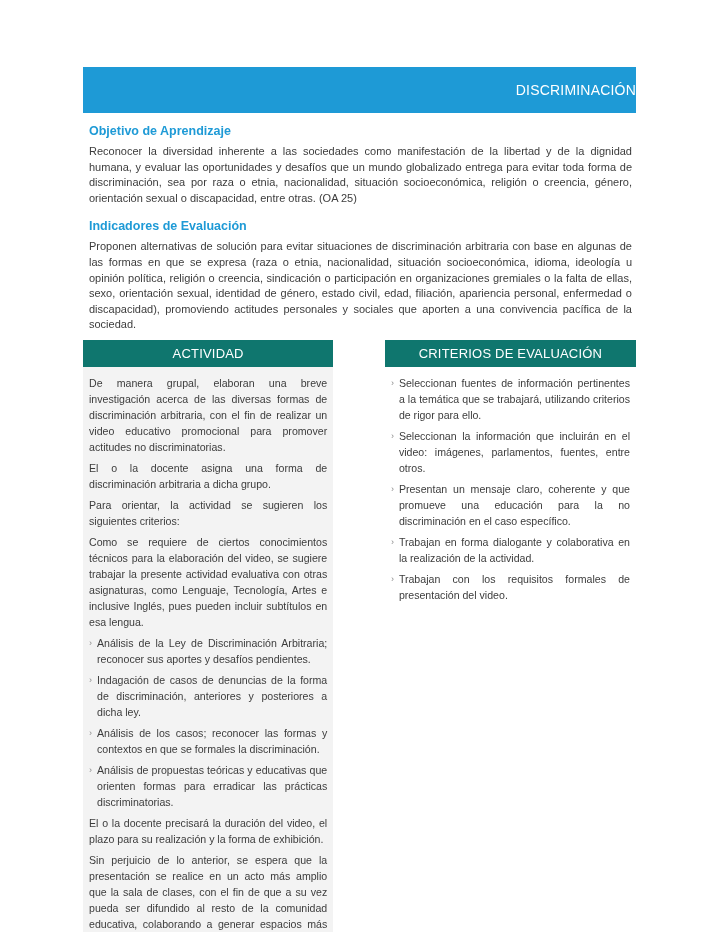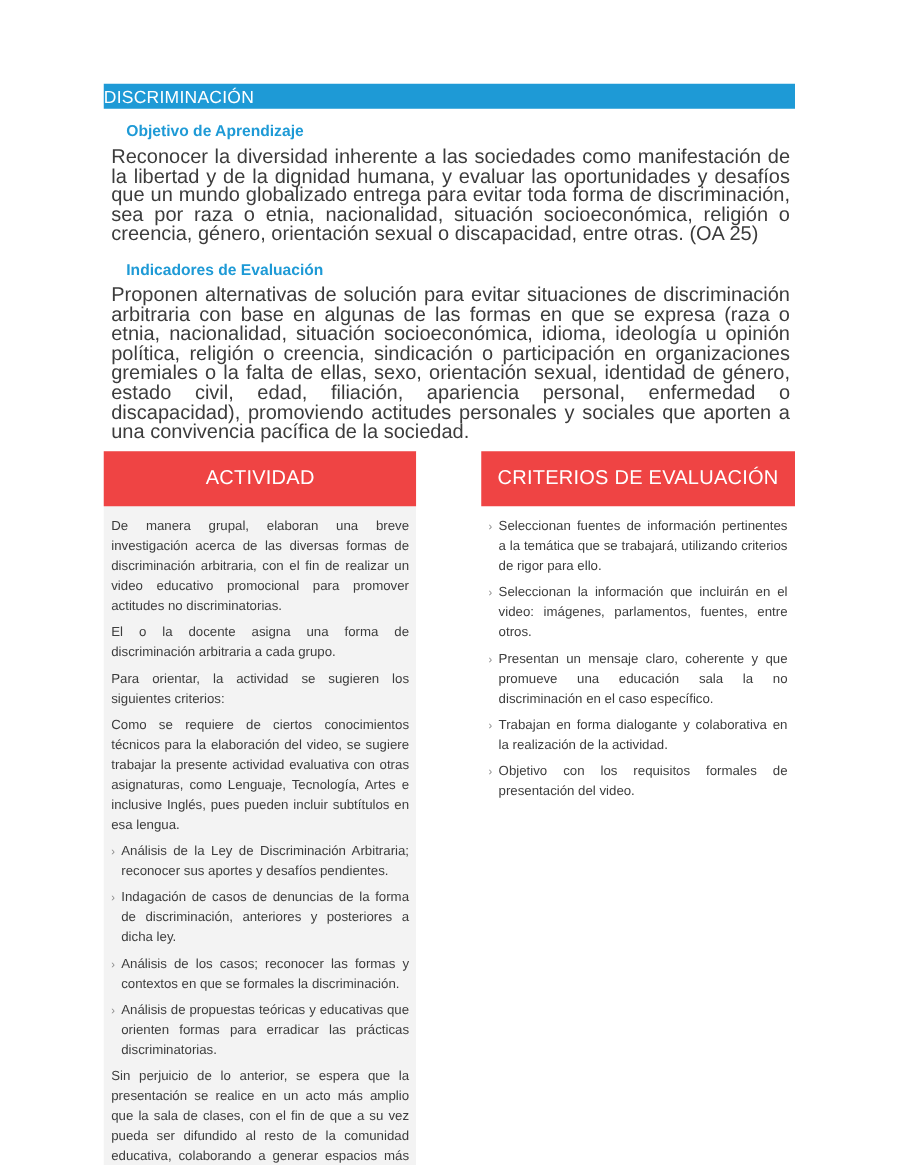--- a/index.html
+++ b/index.html
@@ -15,37 +15,37 @@
       color: #3c3c3c;
     }
     .page {
       position: absolute;
       left: 83px;
       top: 67px;
       width: 553px;
     }
     .title-bar {
       background: #1e9ad6;
-      height: 20px;
+      height: 46px;
       display: flex;
       align-items: center;
-      justify-content: flex-start;
+      justify-content: flex-end;
       color: #ffffff;
       font-size: 14px;
       letter-spacing: 0.2px;
     }
     .section-heading {
       color: #1e9ad6;
       font-size: 12.5px;
       font-weight: bold;
-      margin: 11px 0 6px 12px;
+      margin: 11px 0 6px 0;
       padding-left: 6px;
     }
     .para {
-      font-size: 16px;
+      font-size: 11px;
       line-height: 15.6px;
       text-align: justify;
       padding: 0 4px 0 6px;
       margin: 0;
     }
     .table {
       margin-top: 7px;
       display: flex;
       width: 553px;
       border-bottom: 1.5px solid #9a9a9a;
@@ -61,27 +61,27 @@
     .col-gap {
       width: 4px;
       background: #ffffff;
     }
     .col-right {
       width: 275px;
       background: #ffffff;
       margin-left: 48px;
     }
     .th {
-      background: #ef4444;
+      background: #0f766e;
       color: #ffffff;
-      height: 44px;
+      height: 27px;
       display: flex;
       align-items: center;
       justify-content: center;
-      font-size: 16px;
+      font-size: 13px;
       letter-spacing: 0.2px;
     }
     .td {
       padding: 8px 6px 4px 6px;
     }
     .cell-para {
       font-size: 10.6px;
       line-height: 16px;
       text-align: justify;
       margin: 0 0 5px 0;
@@ -118,41 +118,42 @@
   <div class="section-heading" style="margin-top:13px;">Indicadores de Evaluación</div>
   <p class="para">Proponen alternativas de solución para evitar situaciones de discriminación arbitraria con base en algunas de las formas en que se expresa (raza o etnia, nacionalidad, situación socioeconómica, idioma, ideología u opinión política, religión o creencia, sindicación o participación en organizaciones gremiales o la falta de ellas, sexo, orientación sexual, identidad de género, estado civil, edad, filiación, apariencia personal, enfermedad o discapacidad), promoviendo actitudes personales y sociales que aporten a una convivencia pacífica de la sociedad.</p>
 
   <div class="table">
     <div class="col col-left">
       <div class="th">
         <span>ACTIVIDAD</span>
       </div>
       <div class="td">
         <p class="cell-para">De manera grupal, elaboran una breve investigación acerca de las diversas formas de discriminación arbitraria, con el fin de realizar un video educativo promocional para promover actitudes no discriminatorias.</p>
-        <p class="cell-para">El o la docente asigna una forma de discriminación arbitraria a cada grupo.</p>
+        <p class="cell-para">El o la docente asigna una forma de discriminación arbitraria a dicha grupo.</p>
         <p class="cell-para">Para orientar, la actividad se sugieren los siguientes criterios:</p>
         <p class="cell-para">Como se requiere de ciertos conocimientos técnicos para la elaboración del video, se sugiere trabajar la presente actividad evaluativa con otras asignaturas, como Lenguaje, Tecnología, Artes e inclusive Inglés, pues pueden incluir subtítulos en esa lengua.</p>
 
         <div class="bullet">
           <span class="mark">›</span>
           <span class="txt">Análisis de la Ley de Discriminación Arbitraria; reconocer sus aportes y desafíos pendientes.</span>
         </div>
         <div class="bullet">
           <span class="mark">›</span>
           <span class="txt">Indagación de casos de denuncias de la forma de discriminación, anteriores y posteriores a dicha ley.</span>
         </div>
         <div class="bullet">
           <span class="mark">›</span>
           <span class="txt">Análisis de los casos; reconocer las formas y contextos en que se formales la discriminación.</span>
         </div>
         <div class="bullet">
           <span class="mark">›</span>
           <span class="txt">Análisis de propuestas teóricas y educativas que orienten formas para erradicar las prácticas discriminatorias.</span>
         </div>
 
+        <p class="cell-para">El o la docente precisará la duración del video, el plazo para su realización y la forma de exhibición.</p>
         <p class="cell-para">Sin perjuicio de lo anterior, se espera que la presentación se realice en un acto más amplio que la sala de clases, con el fin de que a su vez pueda ser difundido al resto de la comunidad educativa, colaborando a generar espacios más conscientes de estas prácticas y sus formas de erradicación.</p>
       </div>
     </div>
 
     <div class="col-gap"></div>
 
     <div class="col col-right">
       <div class="th">
         <span>CRITERIOS DE EVALUACIÓN</span>
       </div>
@@ -160,27 +161,27 @@
         <div class="bullet">
           <span class="mark">›</span>
           <span class="txt">Seleccionan fuentes de información pertinentes a la temática que se trabajará, utilizando criterios de rigor para ello.</span>
         </div>
         <div class="bullet">
           <span class="mark">›</span>
           <span class="txt">Seleccionan la información que incluirán en el video: imágenes, parlamentos, fuentes, entre otros.</span>
         </div>
         <div class="bullet">
           <span class="mark">›</span>
-          <span class="txt">Presentan un mensaje claro, coherente y que promueve una educación sala la no discriminación en el caso específico.</span>
+          <span class="txt">Presentan un mensaje claro, coherente y que promueve una educación para la no discriminación en el caso específico.</span>
         </div>
         <div class="bullet">
           <span class="mark">›</span>
           <span class="txt">Trabajan en forma dialogante y colaborativa en la realización de la actividad.</span>
         </div>
         <div class="bullet">
           <span class="mark">›</span>
-          <span class="txt">Objetivo con los requisitos formales de presentación del video.</span>
+          <span class="txt">Trabajan con los requisitos formales de presentación del video.</span>
         </div>
       </div>
     </div>
   </div>
 
 </div>
 
 </body></html>

